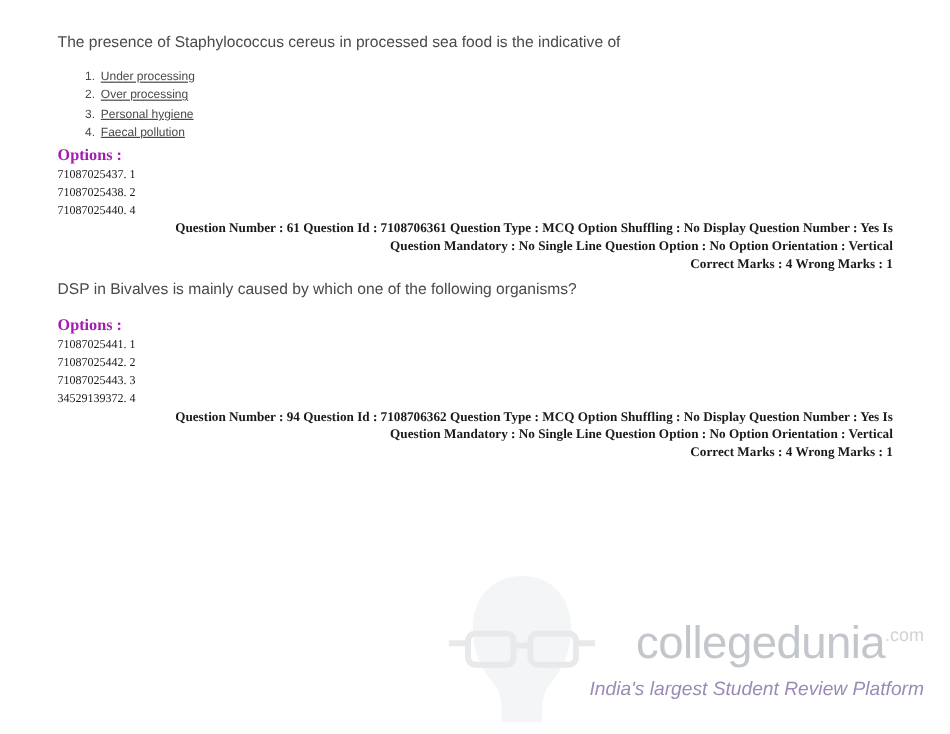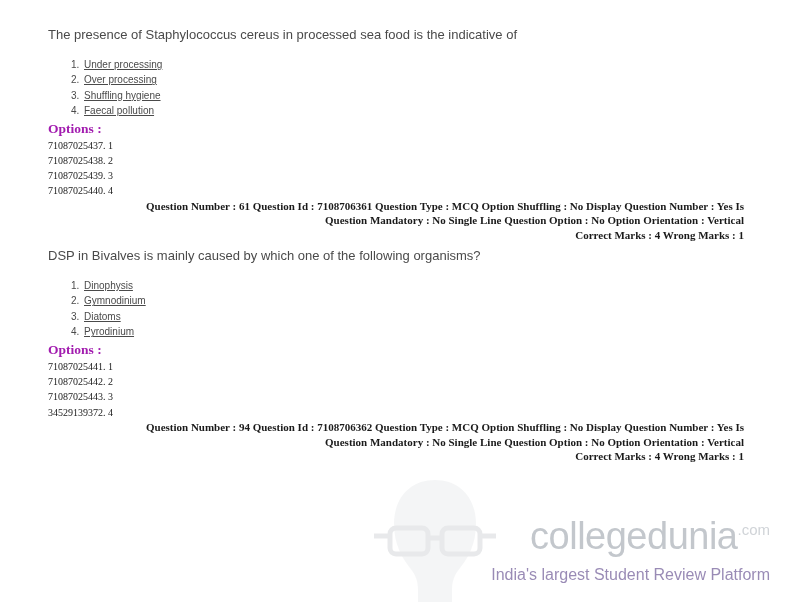--- a/index.html
+++ b/index.html
@@ -61,20 +61,21 @@
   }
   .wm-tag {
     position: absolute;
     right: 4px;
     bottom: 18px;
     font-family: "Liberation Sans", sans-serif;
     font-size: 16px;
     color: #8f7fae;
     opacity: 0.9;
     white-space: nowrap;
+    font-style: italic;
   }
 
   
   .content {
     position: relative;
     z-index: 2;
   }
   .qtext {
     font-size: 13px;
     color: #4a4a4a;
@@ -141,46 +142,39 @@
     <div class="wm-tag">India's largest Student Review Platform</div>
   </div>
 
   <div class="content">
 
     <p class="qtext"><span>The presence of </span><span class="ital">Staphylococcus cereus</span><span> in processed sea food is the indicative of</span></p>
 
     <ol class="options-list">
       <li>Under processing</li>
       <li>Over processing</li>
-      <li>Shuffling hygiene</li>
+      <li>Personal hygiene</li>
       <li>Faecal pollution</li>
     </ol>
 
     <div class="options-head">Options :</div>
     <div class="opt-ids">
       <div>71087025437. 1</div>
       <div>71087025438. 2</div>
-      <div>71087025439. 3</div>
       <div>71087025440. 4</div>
     </div>
 
     <div class="meta-block">
       <div>Question Number : 61 Question Id : 7108706361 Question Type : MCQ Option Shuffling : No Display Question Number : Yes Is</div>
       <div>Question Mandatory : No Single Line Question Option : No Option Orientation : Vertical</div>
       <div>Correct Marks : 4 Wrong Marks : 1</div>
     </div>
 
     <p class="qtext"><span>DSP in Bivalves is mainly caused by which one of the following organisms?</span></p>
 
-    <ol class="options-list">
-      <li>Dinophysis</li>
-      <li>Gymnodinium</li>
-      <li>Diatoms</li>
-      <li>Pyrodinium</li>
-    </ol>
 
     <div class="options-head">Options :</div>
     <div class="opt-ids">
       <div>71087025441. 1</div>
       <div>71087025442. 2</div>
       <div>71087025443. 3</div>
       <div>34529139372. 4</div>
     </div>
 
     <div class="meta-block">

